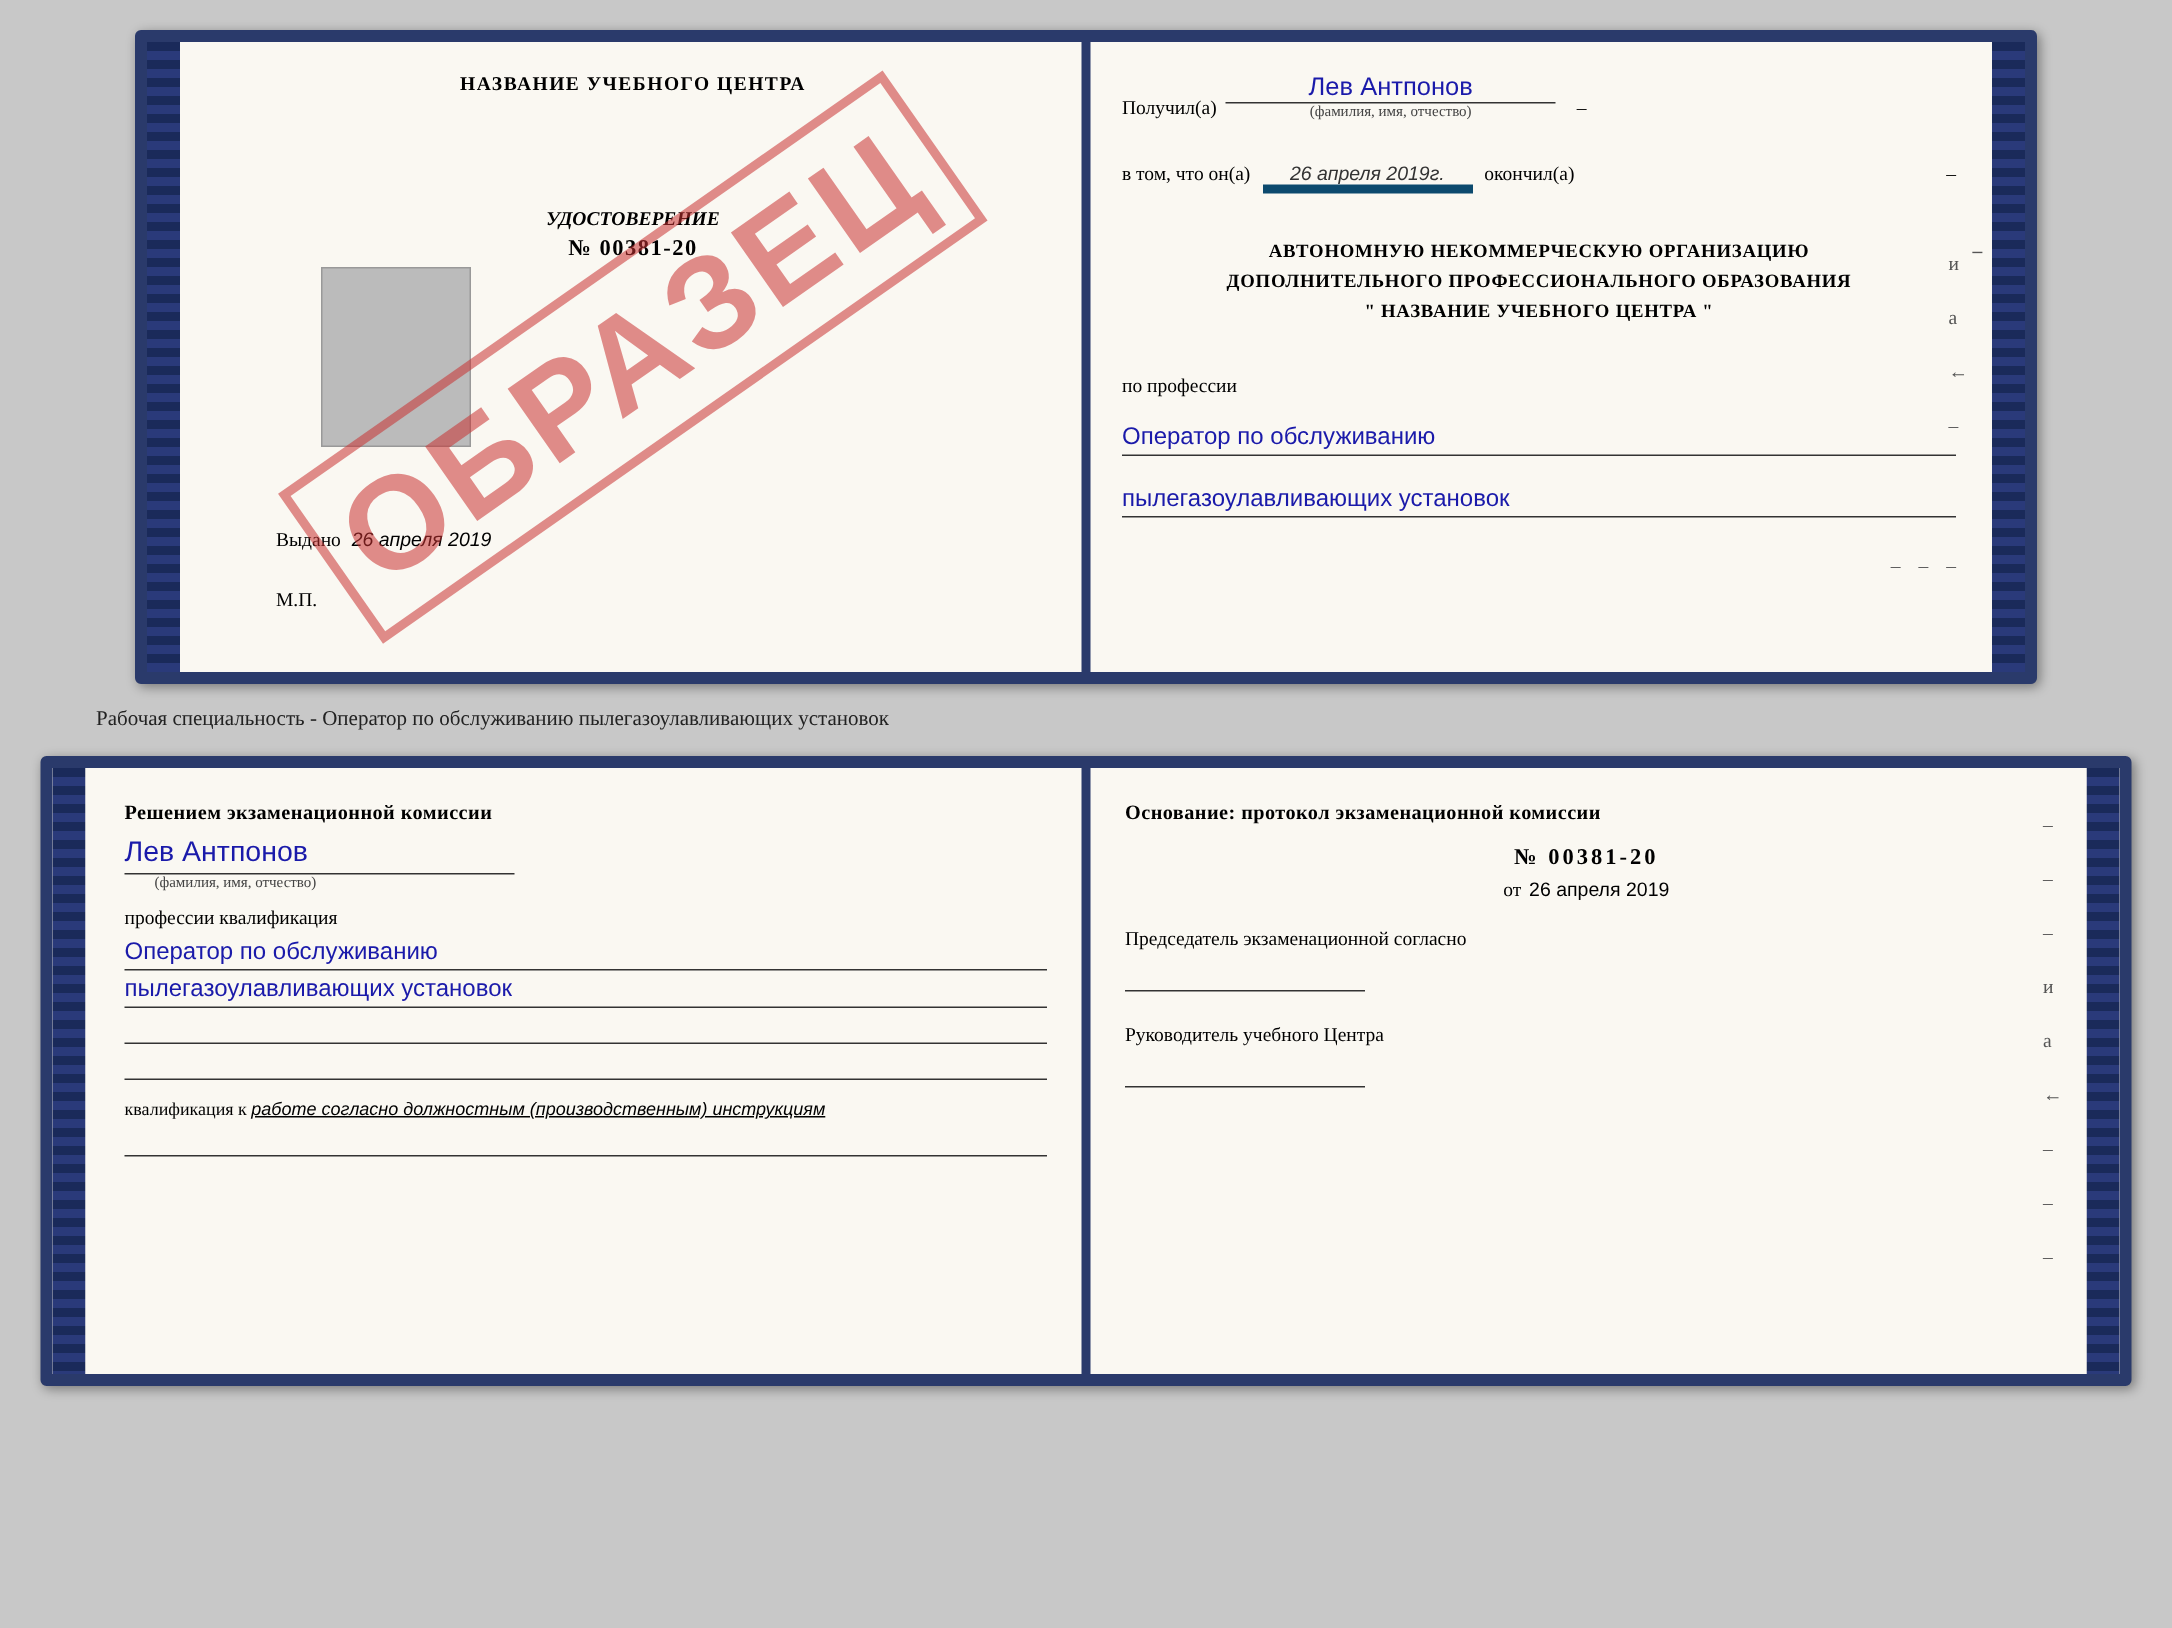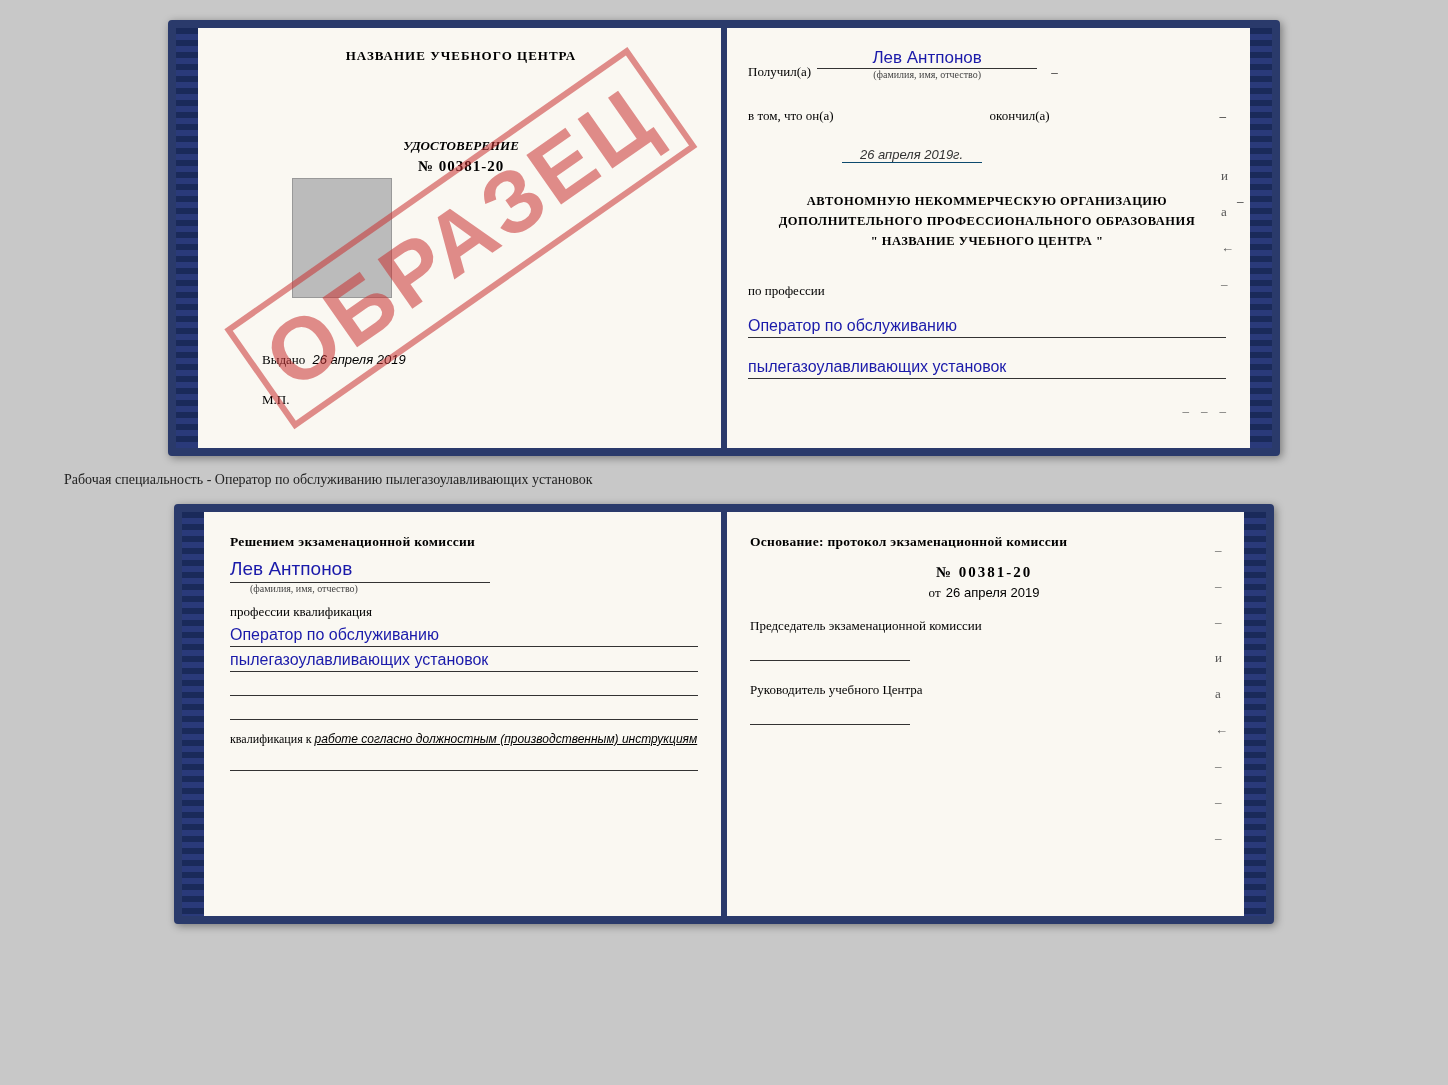--- a/index.html
+++ b/index.html
@@ -10,21 +10,21 @@
       min-height: 1085px;
       display: flex;
       flex-direction: column;
       align-items: center;
       padding: 20px;
       gap: 16px;
     }
 
     .document-spread {
       display: flex;
-      width: 1112px;
+      width: 1268px;
       background: #14b8a6;
       border: 8px solid #2a3a6b;
       border-radius: 4px;
       position: relative;
       min-height: 420px;
       box-shadow: 2px 2px 8px rgba(0,0,0,0.4);
       overflow: hidden;
     }
 
     .document-spread::after {
@@ -127,21 +127,21 @@
       font-size: 14px;
       color: #222;
       text-align: left;
       width: 1380px;
       padding-left: 30px;
     }
 
     
     .bottom-spread {
       display: flex;
-      width: 1100px;
+      width: 1394px;
       background: #f5f0e8;
       border: 8px solid #2a3a6b;
       border-radius: 4px;
       position: relative;
       min-height: 420px;
       box-shadow: 2px 2px 8px rgba(0,0,0,0.4);
       overflow: hidden;
     }
 
     .bottom-spread::after {
@@ -229,21 +229,21 @@
       <span style="font-size:13px;">Получил(а)</span>
       <div style="display:flex; flex-direction:column; align-items:center;">
         <span style="font-family:Arial,sans-serif; font-size:17px; color:#1a1aaa; border-bottom:1px solid #333; min-width:220px; text-align:center; padding:0 4px;">Лев Антпонов</span>
         <span style="font-size:10px; color:#444;">(фамилия, имя, отчество)</span>
       </div>
       <span style="margin-left:8px; font-size:13px;">–</span>
     </div>
 
     <div style="display:flex; align-items:flex-start; gap:8px; margin: 10px 0 4px 0; font-size:13px;">
       <span>в том, что он(а)</span>
-      <span style="font-family:Arial,sans-serif; font-style:italic; color:#333; border-bottom:1px solid #0c4a6e; min-width:140px; text-align:center;margin-top:39px;">26 апреля 2019г.</span>
+      <span style="font-family:Arial,sans-serif; font-style:italic; color:#333; border-bottom:6px solid #0c4a6e; min-width:140px; text-align:center;">26 апреля 2019г.</span>
       <span>окончил(а)</span>
       <span style="margin-left:auto;">–</span>
     </div>
 
     <div style="text-align:center; font-size:12.5px; font-weight:bold; letter-spacing:0.5px; line-height:1.6; text-transform:uppercase; margin: 8px 0; position:relative;">
       <div>АВТОНОМНУЮ НЕКОММЕРЧЕСКУЮ ОРГАНИЗАЦИЮ</div>
       <div>ДОПОЛНИТЕЛЬНОГО ПРОФЕССИОНАЛЬНОГО ОБРАЗОВАНИЯ</div>
       <div>"  НАЗВАНИЕ УЧЕБНОГО ЦЕНТРА  "</div>
       <span style="position:absolute; right:-18px; top:0; color:#555; font-size:13px;">–</span>
     </div>
@@ -300,21 +300,21 @@
 
   <div class="bottom-page-right">
     <div style="font-size:13.5px; font-weight:bold; letter-spacing:0.3px; margin-bottom:10px;">Основание: протокол экзаменационной комиссии</div>
 
     <div style="text-align:center; font-size:15px; letter-spacing:2px; font-weight:bold; margin: 14px 0 4px 0;">№  00381-20</div>
     <div style="text-align:center; font-size:13px; margin-bottom:16px;">
       <span>от</span>
       <span style="font-family:Arial,sans-serif; margin-left:2px;">26 апреля 2019</span>
     </div>
 
-    <div style="font-size:13px; margin: 14px 0 6px 0; line-height:1.4;">Председатель экзаменационной комиссии</div>
+    <div style="font-size:13px; margin: 14px 0 6px 0; line-height:1.4;">Председатель экзаменационной согласно</div>
     <div class="podpis-line"></div>
 
     <div style="font-size:13px; margin: 20px 0 6px 0; line-height:1.4;">Руководитель учебного Центра</div>
     <div class="podpis-line"></div>
 
     <div style="position:absolute; right:16px; top:30px; display:flex; flex-direction:column; gap:20px; color:#555; font-size:13px;">
       <span>–</span>
       <span>–</span>
       <span>–</span>
       <span>и</span>

